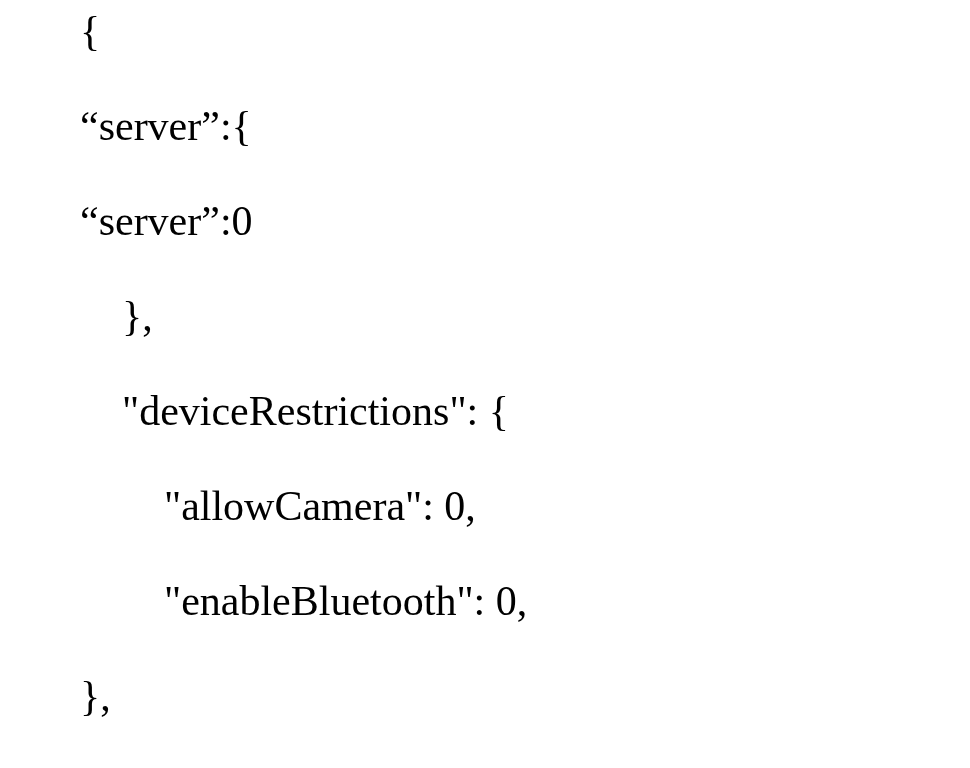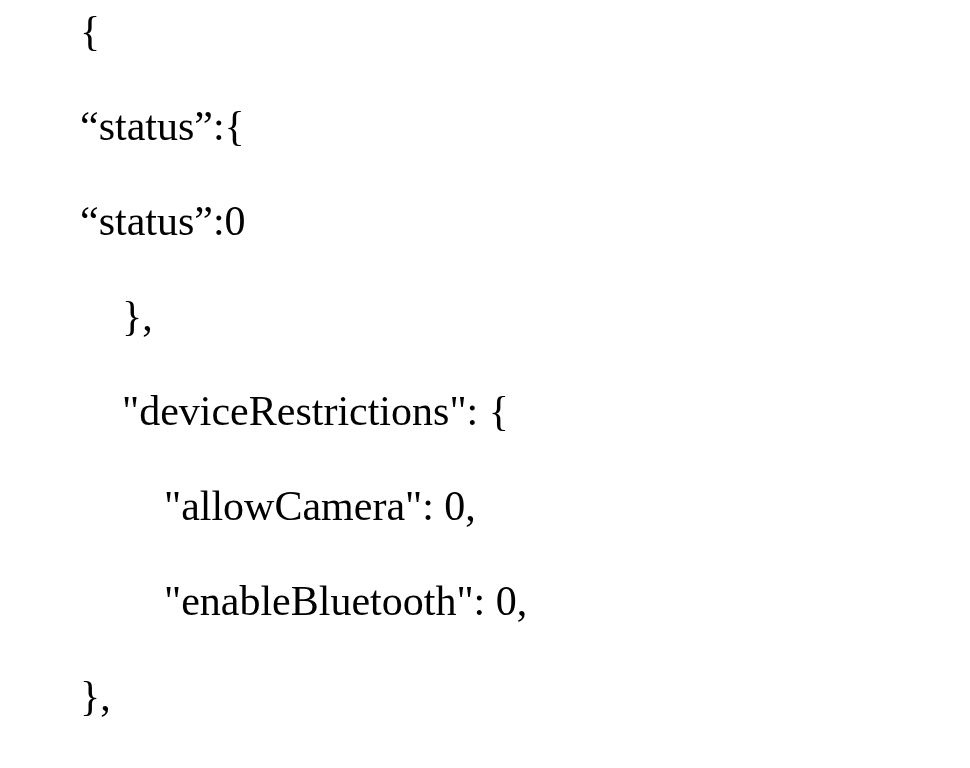--- a/index.html
+++ b/index.html
@@ -22,19 +22,19 @@
       margin-bottom: 53px;
     }
     .line:last-child {
       margin-bottom: 0;
     }
   </style>
 </head>
 <body>
 
 <div class="line">{</div>
-<div class="line">“status”:{</div>
-<div class="line">“status”:0</div>
+<div class="line">“server”:{</div>
+<div class="line">“server”:0</div>
 <div class="line">    },</div>
 <div class="line">    "deviceRestrictions": {</div>
 <div class="line">        "allowCamera": 0,</div>
 <div class="line">        "enableBluetooth": 0,</div>
 <div class="line">},</div>
 
 </body></html>

